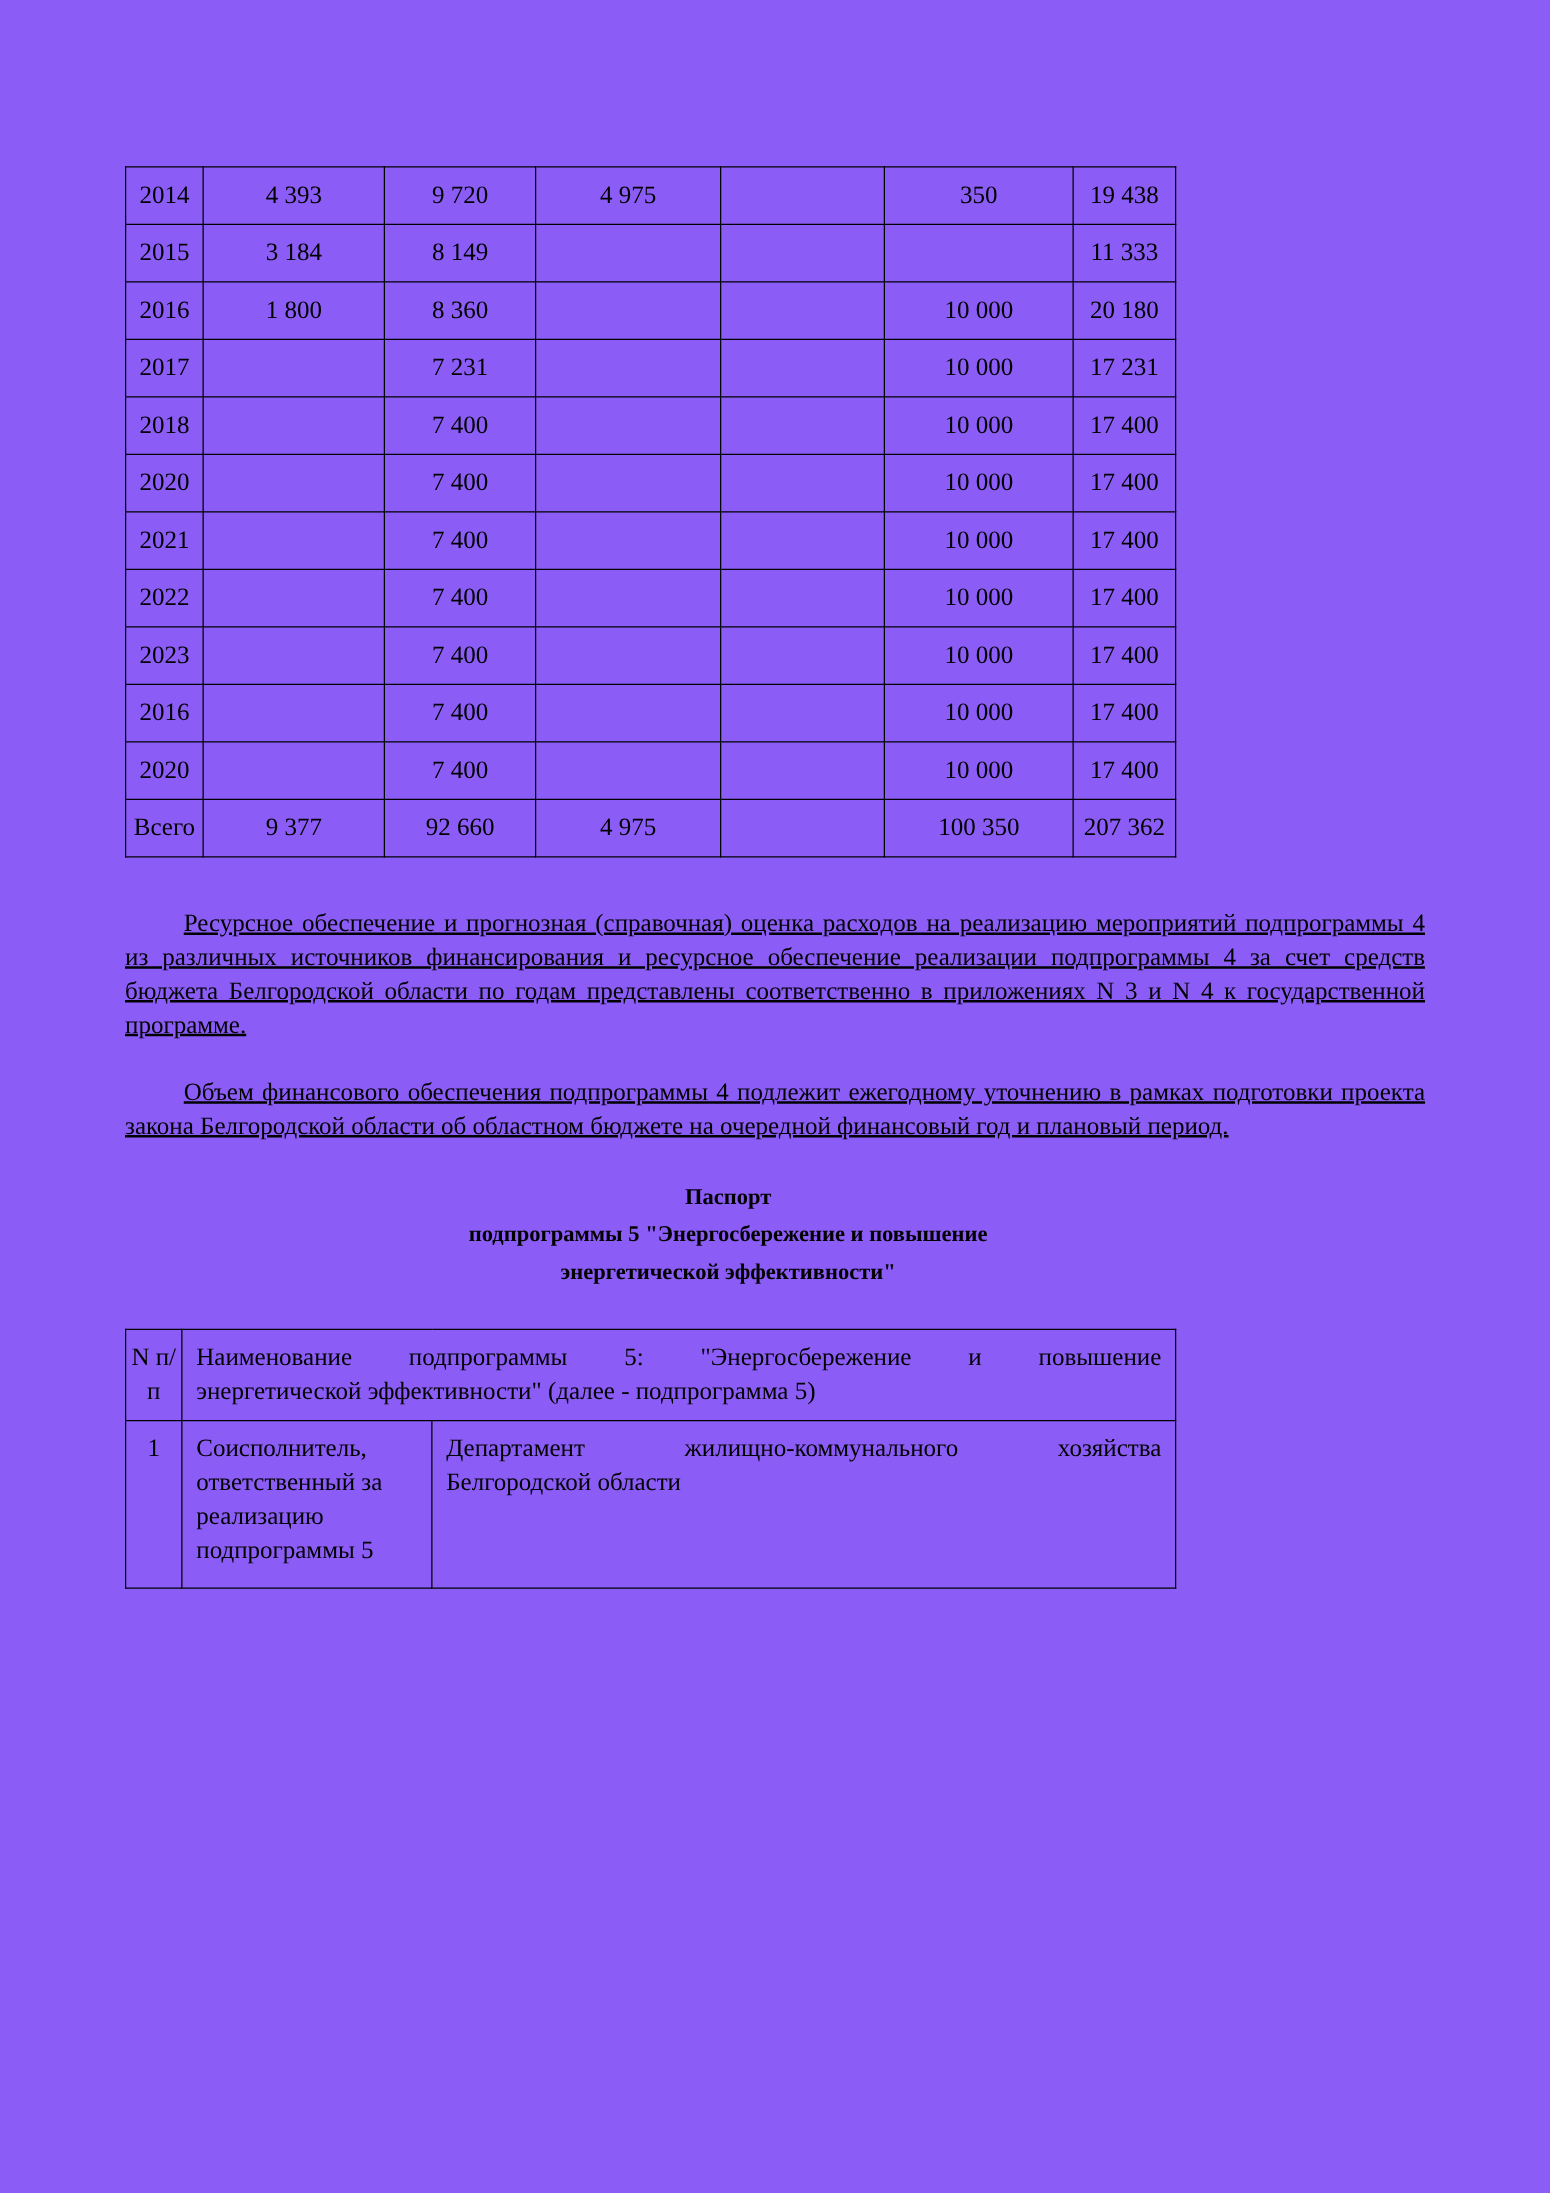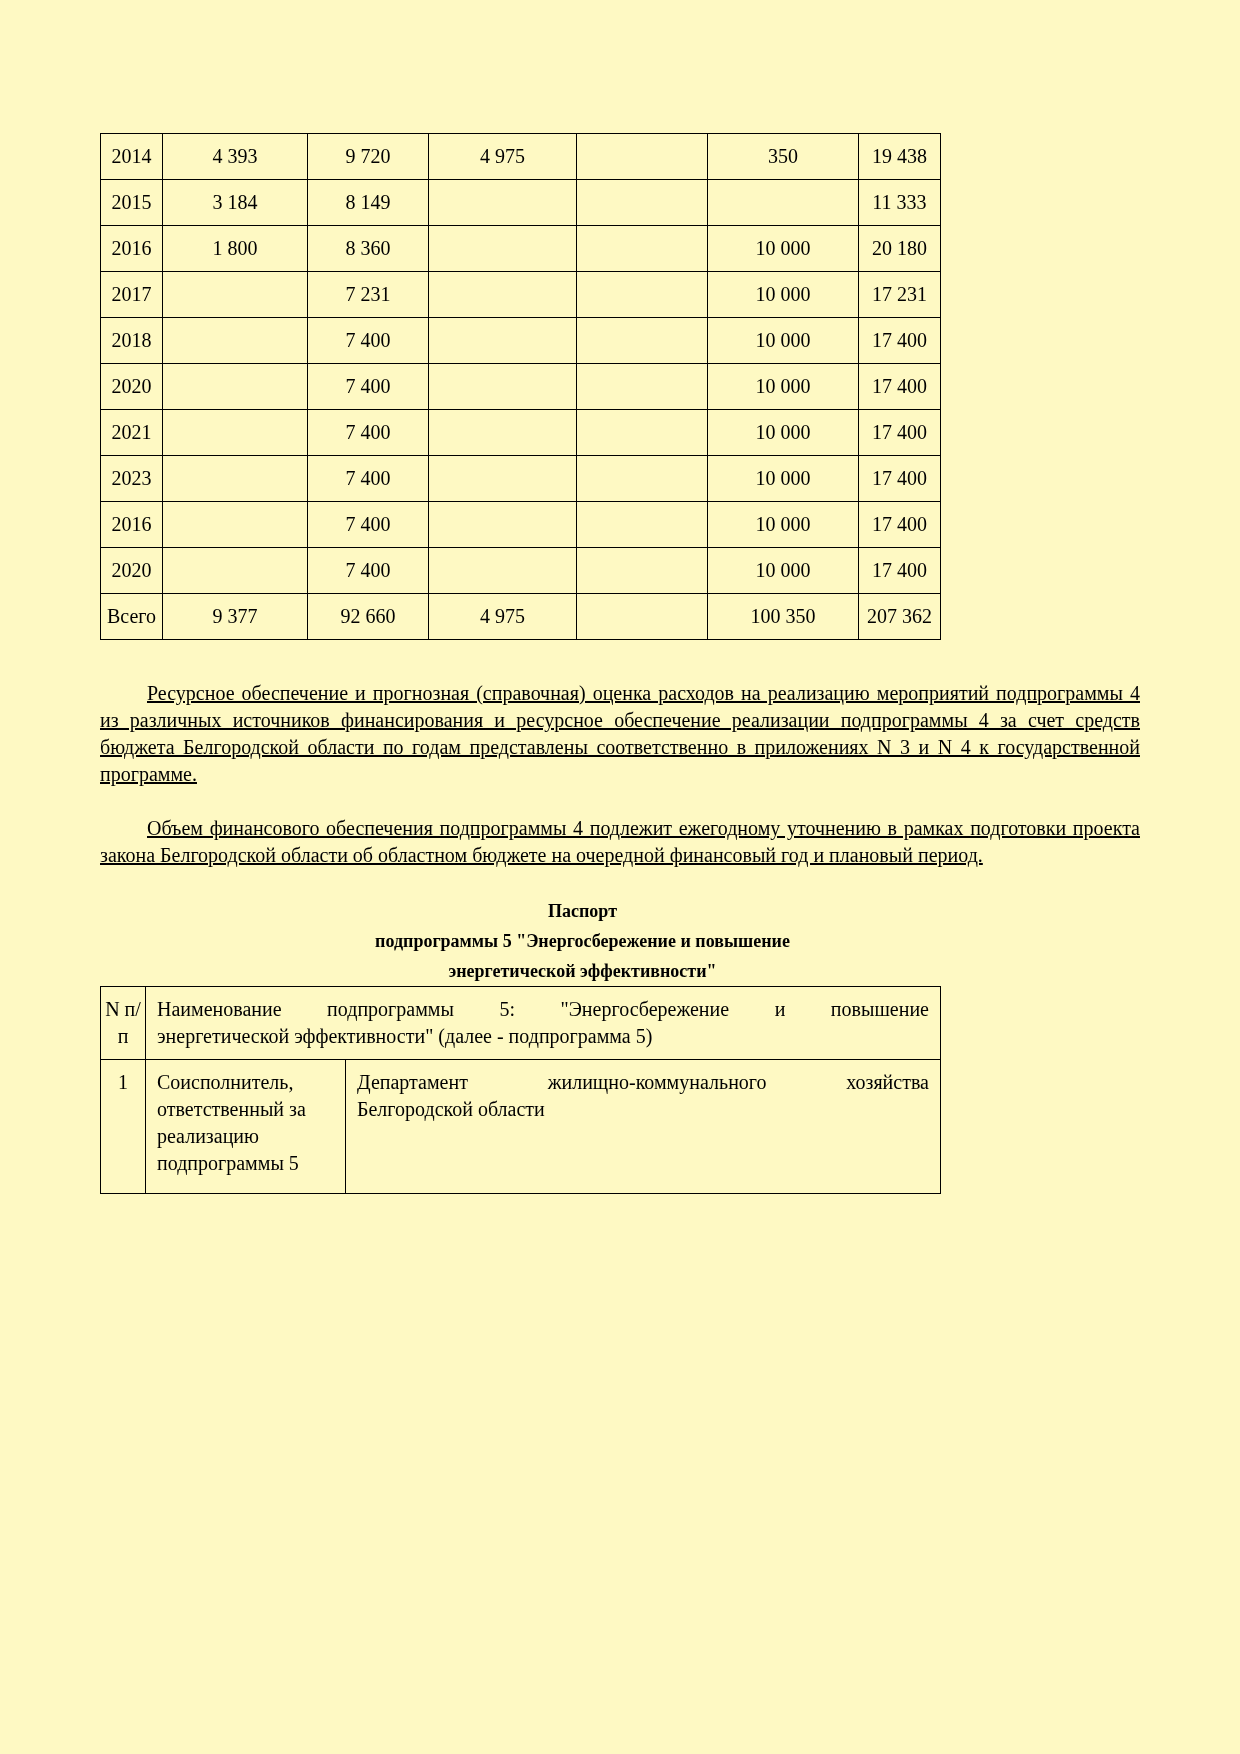--- a/index.html
+++ b/index.html
@@ -6,21 +6,21 @@
     margin: 0;
     padding: 0;
     background: #ffffff;
     color: #000000;
     font-family: "Liberation Serif", "DejaVu Serif", serif;
   }
   .page {
     position: relative;
     width: 1240px;
     height: 1754px;
-    background: #fef9c3;
+    background: #8b5cf6;
     box-sizing: border-box;
     padding: 133px 100px 0 100px;
     font-size: 20px;
   }
 
   
   table.finance {
     border-collapse: collapse;
     table-layout: fixed;
     width: 840px;
@@ -57,20 +57,21 @@
     font-weight: bold;
     font-size: 18px;
     line-height: 30px;
   }
 
   
   table.passport {
     border-collapse: collapse;
     table-layout: fixed;
     width: 840px;
+    margin-top: 31px;
     font-family: Liberation Serif, serif;
   }
   table.passport td {
     border: 1.5px solid #000;
     vertical-align: top;
     padding: 9px 11px 9px 11px;
     font-size: 20px;
     line-height: 27px;
   }
   table.passport td.num {
@@ -153,20 +154,29 @@
           <td>2020</td>
           <td></td>
           <td>7 400</td>
           <td></td>
           <td></td>
           <td>10 000</td>
           <td>17 400</td>
         </tr>
         <tr>
           <td>2021</td>
+          <td></td>
+          <td>7 400</td>
+          <td></td>
+          <td></td>
+          <td>10 000</td>
+          <td>17 400</td>
+        </tr>
+        <tr>
+          <td>2022</td>
           <td></td>
           <td>7 400</td>
           <td></td>
           <td></td>
           <td>10 000</td>
           <td>17 400</td>
         </tr>
         <tr>
           <td>2023</td>
           <td></td>

